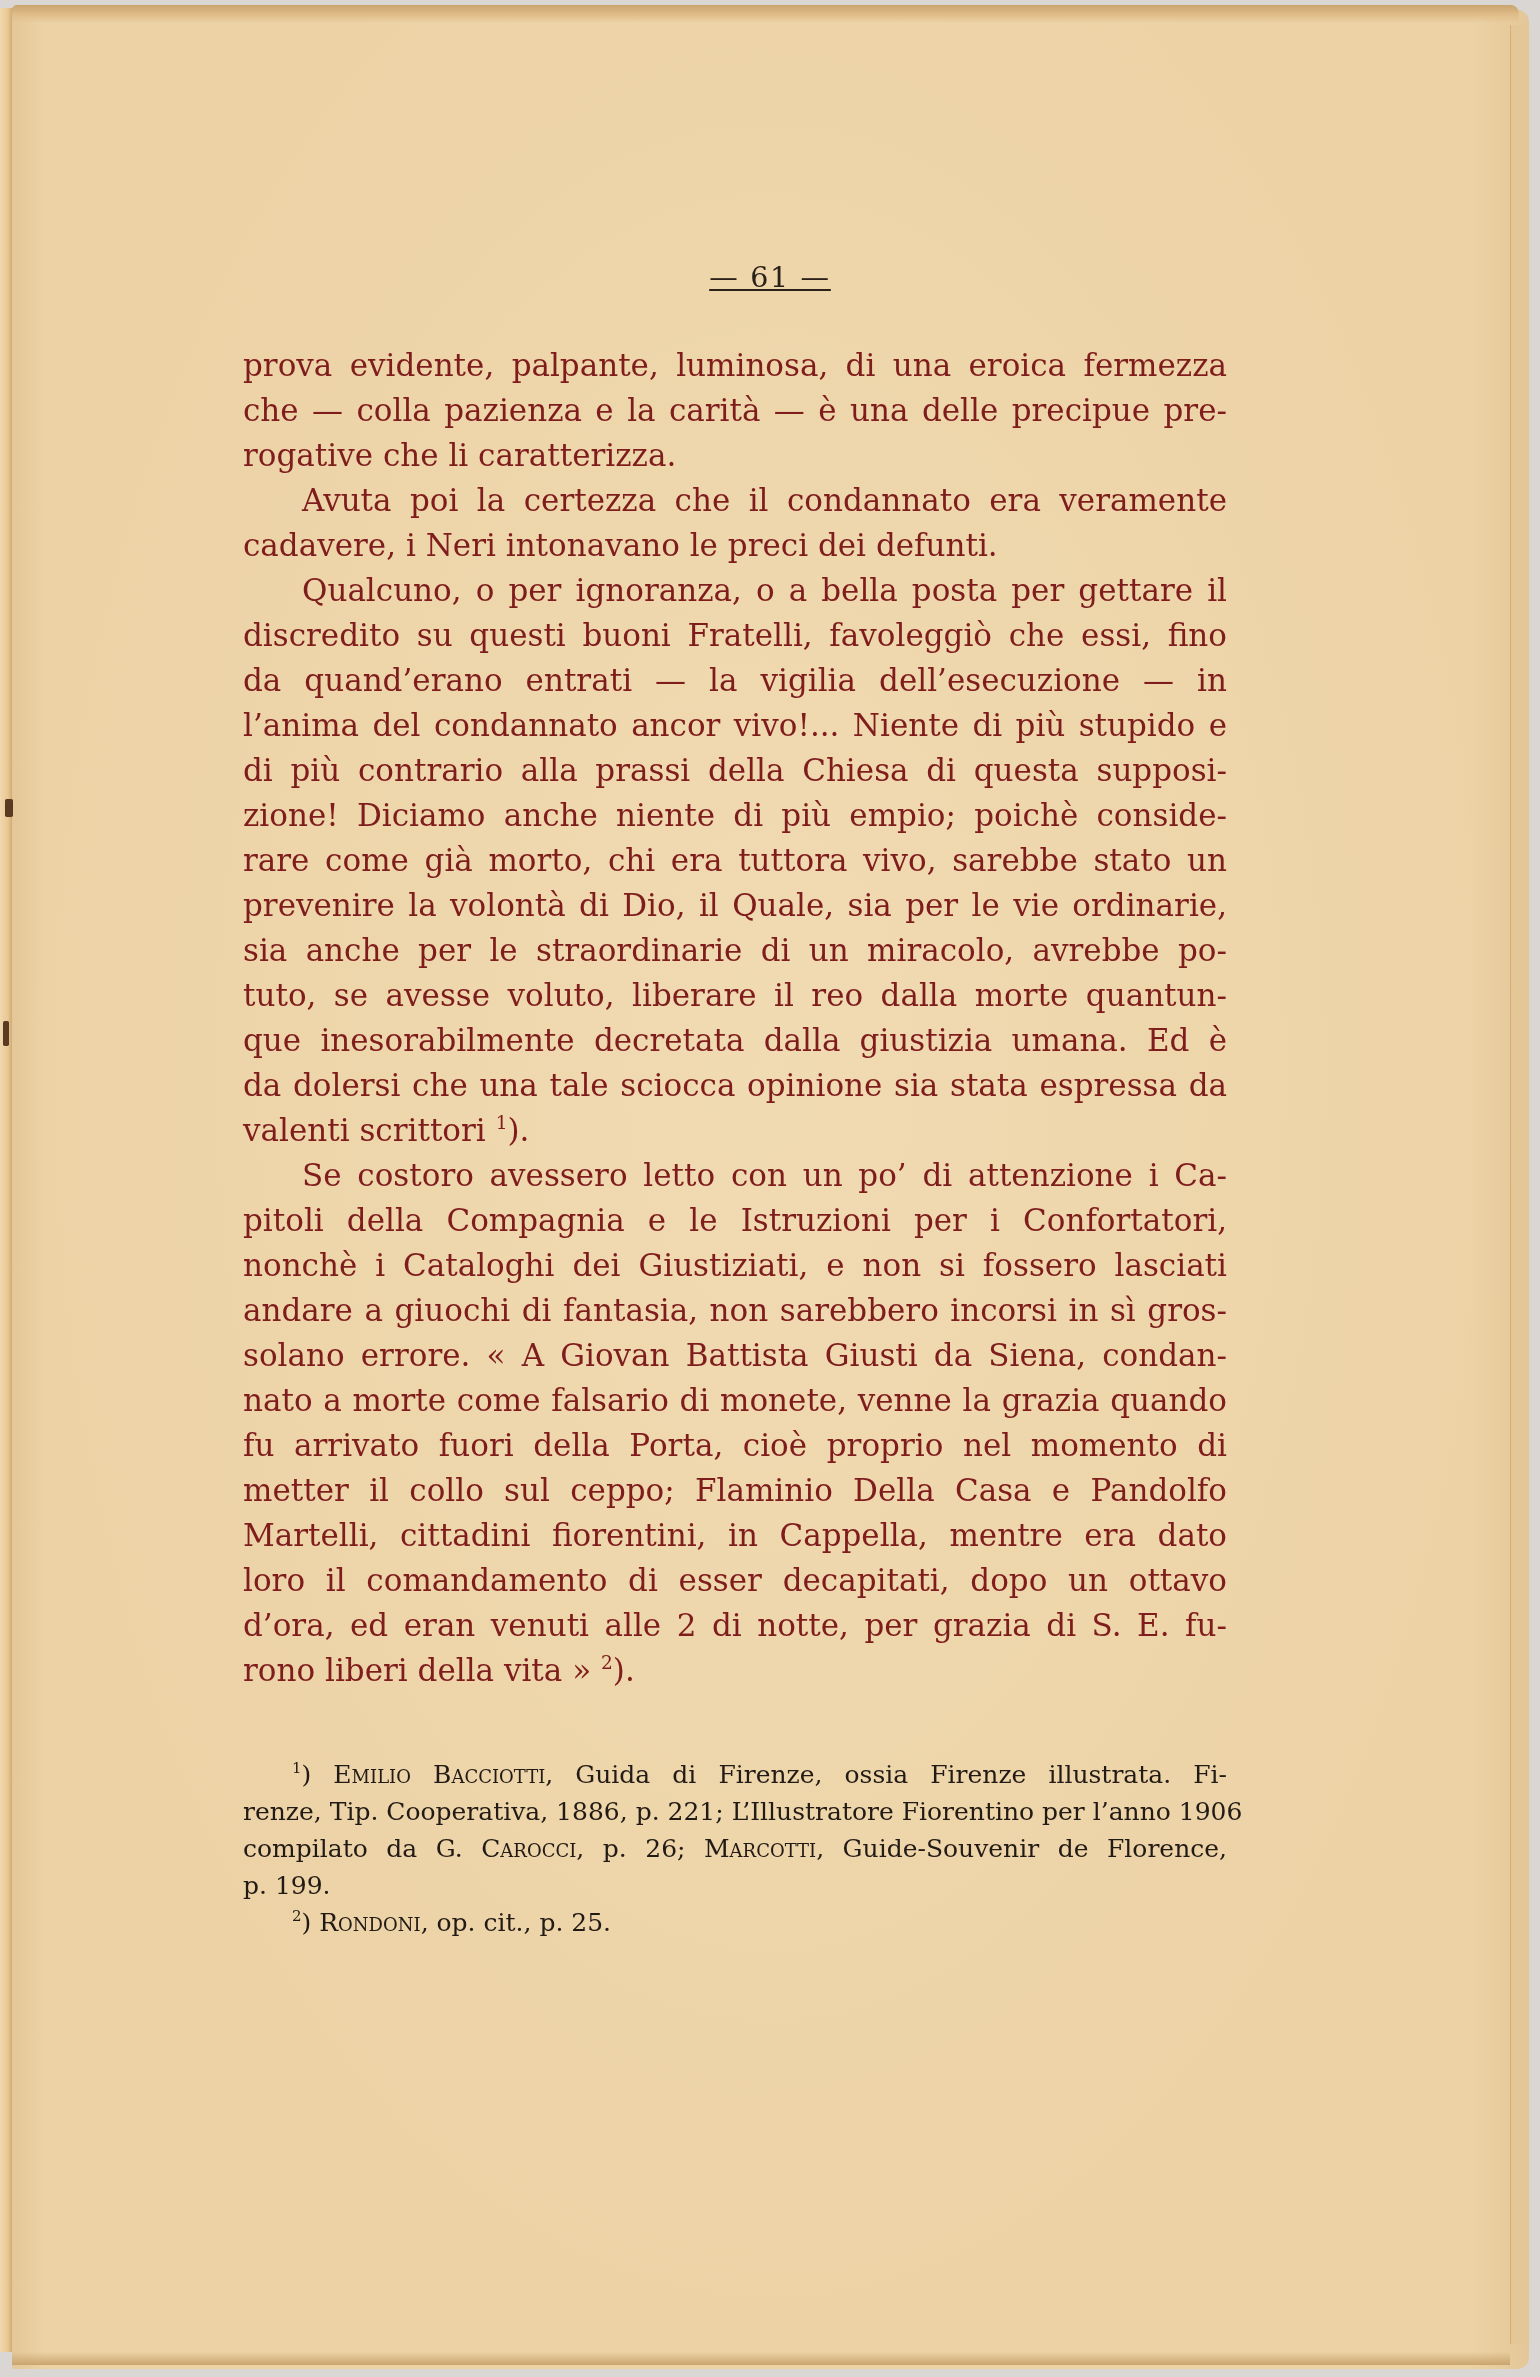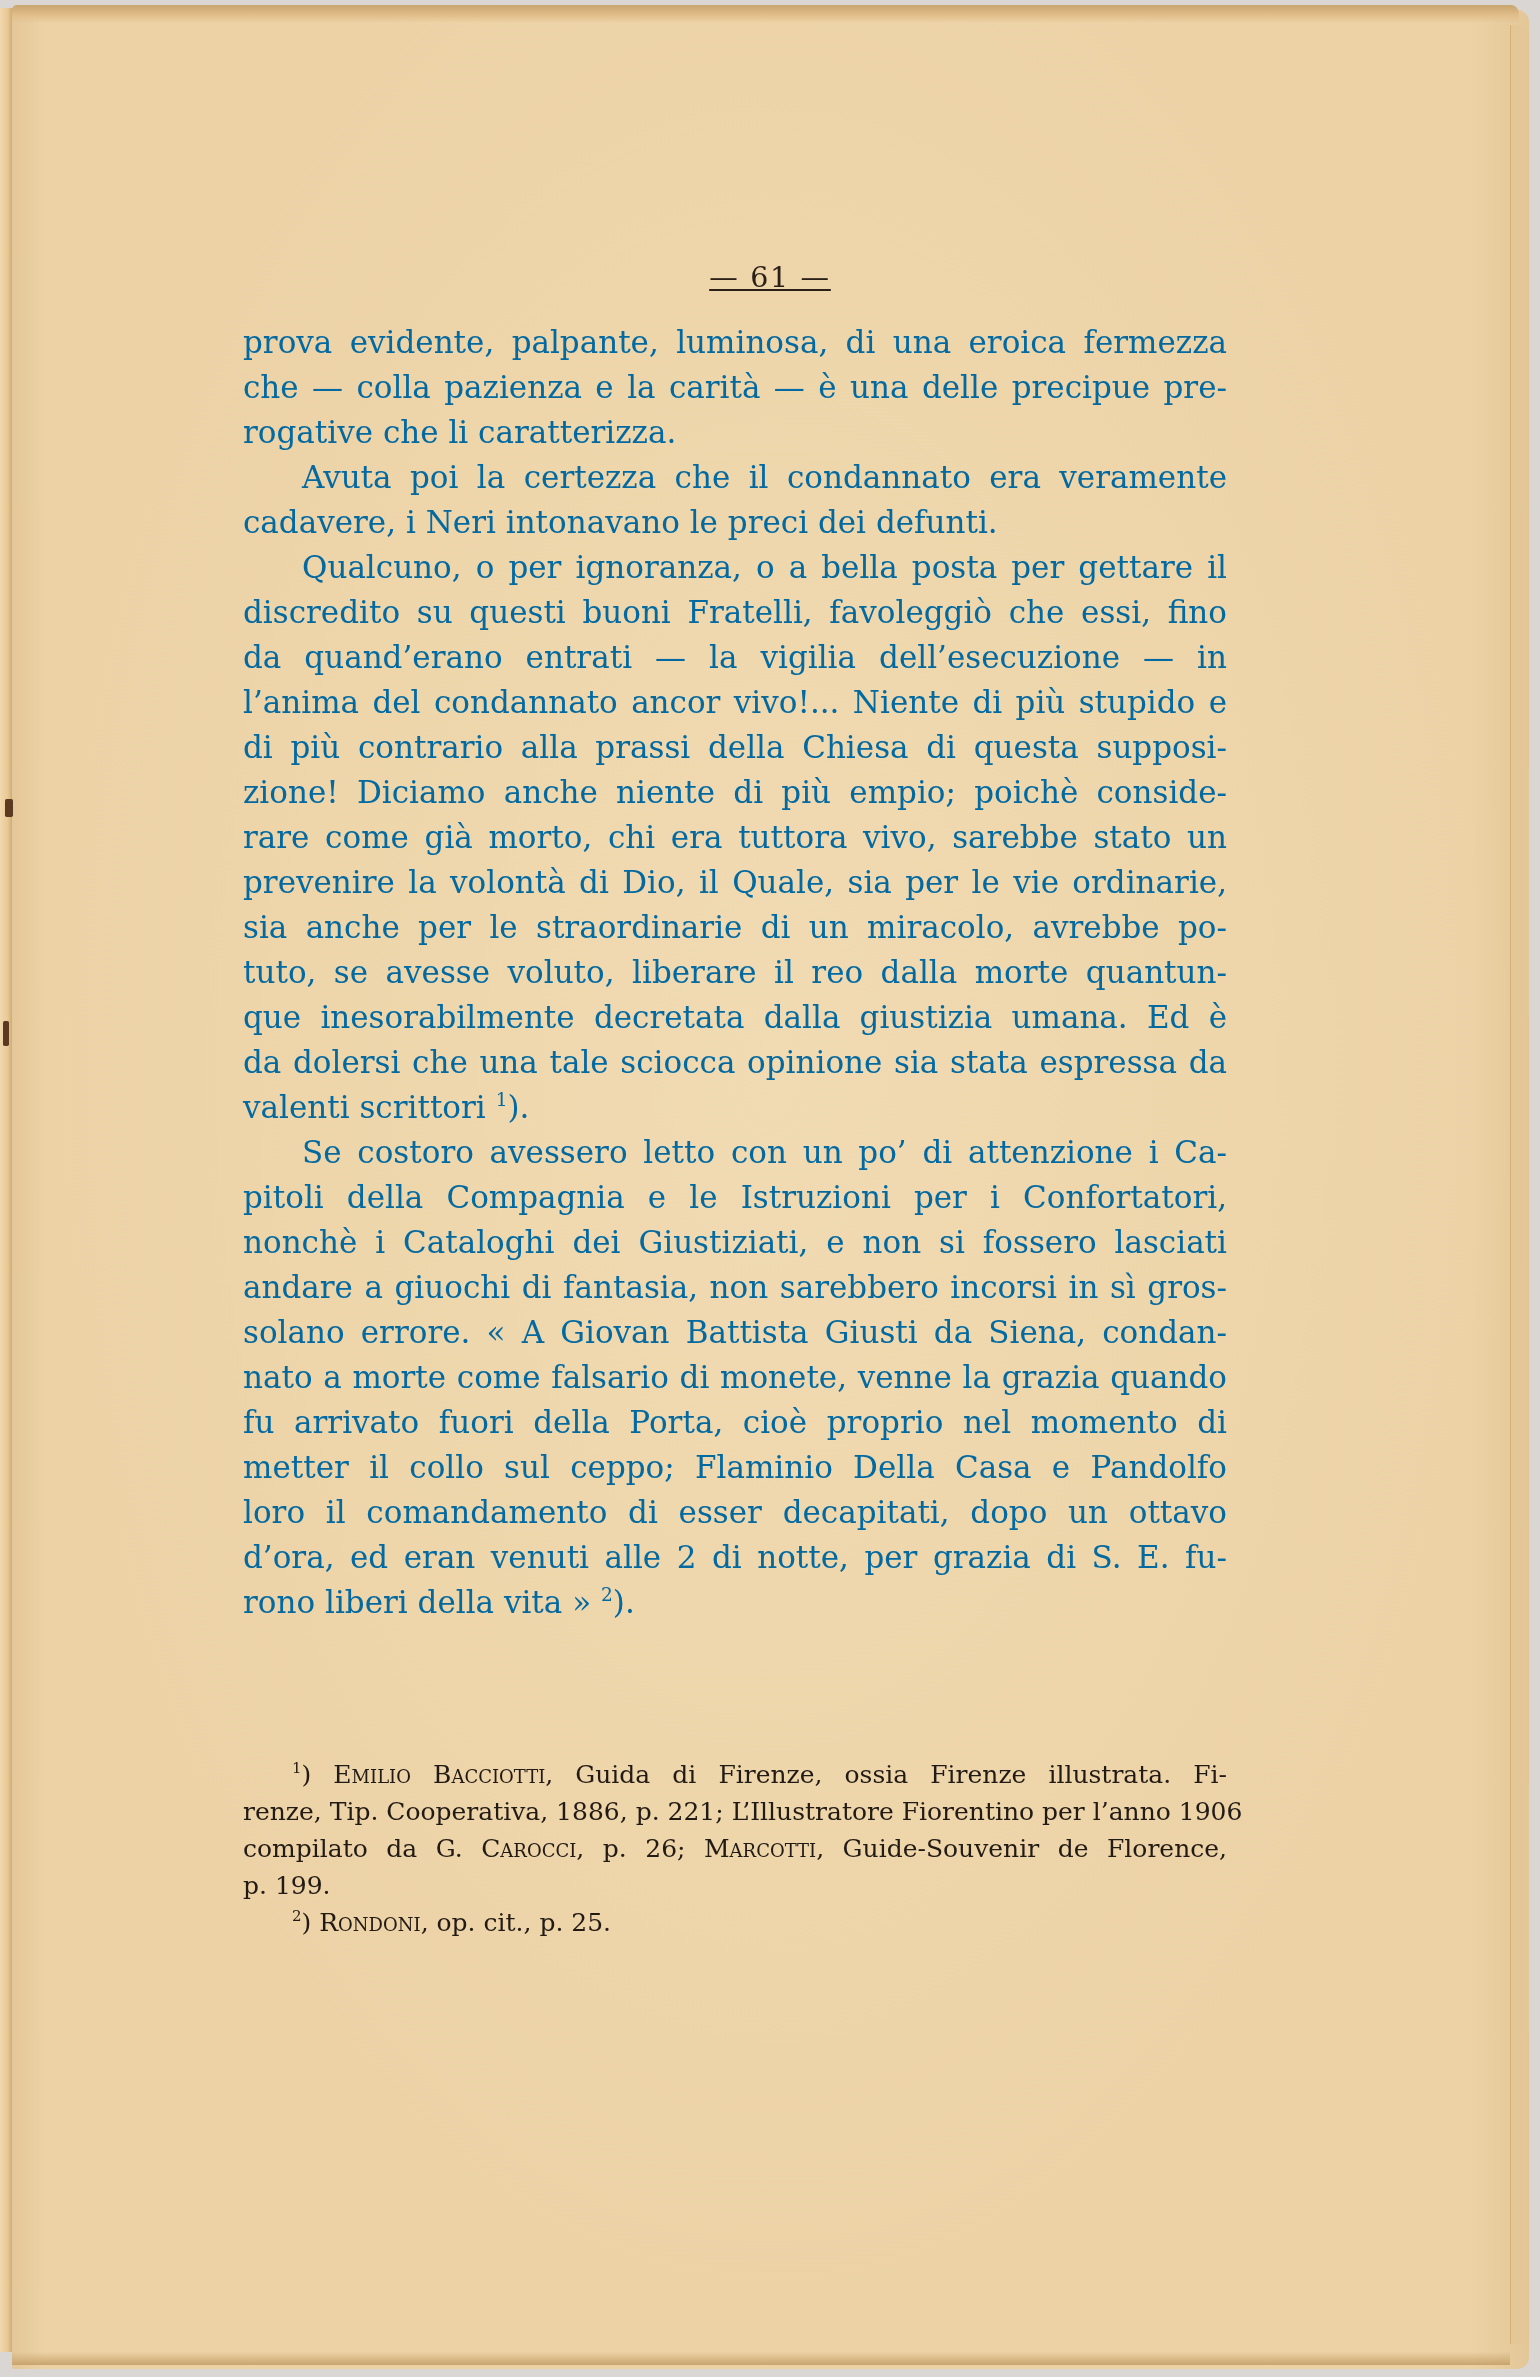--- a/index.html
+++ b/index.html
@@ -35,22 +35,22 @@
     position: absolute; left: 11.7px; bottom: 11.7px; width: 1498px; height: 13.4px;
     background: linear-gradient(0deg, #c9a56e 0%, rgba(236,210,165,0) 100%);
   }
   .mark { position: absolute; background: #5a3a20; border-radius: 1.7px; }
 
   .folio {
     position: absolute; top: 261px; left: 0; width: 1540px; text-align: center;
     font-size: 28.5px; color: #2a2018; letter-spacing: 1.7px; text-decoration: underline;
   }
   .body-text {
-    position: absolute; left: 243px; top: 320px; width: 984px;
-    color: #0369a1; font-size: 31px; line-height: 45px;
+    position: absolute; left: 243px; top: 343px; width: 984px;
+    color: #7f1d1d; font-size: 31px; line-height: 45px;
   }
   .line {
     display: block; white-space: nowrap; height: 45px;
     text-align: justify; text-align-last: justify;
   }
   .line.last { text-align-last: left; }
   .line.indent { padding-left: 59px; }
   .it { }
   .sc { font-variant: small-caps; }
   sup { font-size: 60%; line-height: 0; vertical-align: 0.65em; }
@@ -95,20 +95,21 @@
     <span class="line"><span>da dolersi che una tale sciocca opinione sia stata espressa da</span></span>
     <span class="line last"><span>valenti scrittori </span><sup>1</sup><span>).</span></span>
     <span class="line indent"><span>Se costoro avessero letto con un po’ di attenzione i Ca-</span></span>
     <span class="line"><span>pitoli della Compagnia e le Istruzioni per i Confortatori,</span></span>
     <span class="line"><span>nonchè i Cataloghi dei Giustiziati, e non si fossero lasciati</span></span>
     <span class="line"><span>andare a giuochi di fantasia, non sarebbero incorsi in sì gros-</span></span>
     <span class="line"><span>solano errore. « A Giovan Battista Giusti da Siena, condan-</span></span>
     <span class="line"><span>nato a morte come falsario di monete, venne la grazia quando</span></span>
     <span class="line"><span>fu arrivato fuori della Porta, cioè proprio nel momento di</span></span>
     <span class="line"><span>metter il collo sul ceppo; Flaminio Della Casa e Pandolfo</span></span>
+    <span class="line"><span>Martelli, cittadini fiorentini, in Cappella, mentre era dato</span></span>
     <span class="line"><span>loro il comandamento di esser decapitati, dopo un ottavo</span></span>
     <span class="line"><span>d’ora, ed eran venuti alle 2 di notte, per grazia di S. E. fu-</span></span>
     <span class="line last"><span>rono liberi della vita » </span><sup>2</sup><span>).</span></span>
   </div>
 <div class="notes" id="notes">
     <span class="line indent"><sup>1</sup><span>) </span><span class="sc">Emilio Bacciotti</span><span>, </span><span class="it">Guida di Firenze, ossia Firenze illustrata</span><span>. Fi-</span></span>
     <span class="line"><span>renze, Tip. Cooperativa, 1886, p. 221; </span><span class="it">L’Illustratore Fiorentino per l’anno 1906</span></span>
     <span class="line"><span>compilato da G. </span><span class="sc">Carocci</span><span>, p. 26; </span><span class="sc">Marcotti</span><span>, </span><span class="it">Guide-Souvenir de Florence</span><span>,</span></span>
     <span class="line last"><span>p. 199.</span></span>
     <span class="line indent last"><sup>2</sup><span>) </span><span class="sc">Rondoni</span><span>, </span><span class="it">op. cit.</span><span>, p. 25.</span></span>

